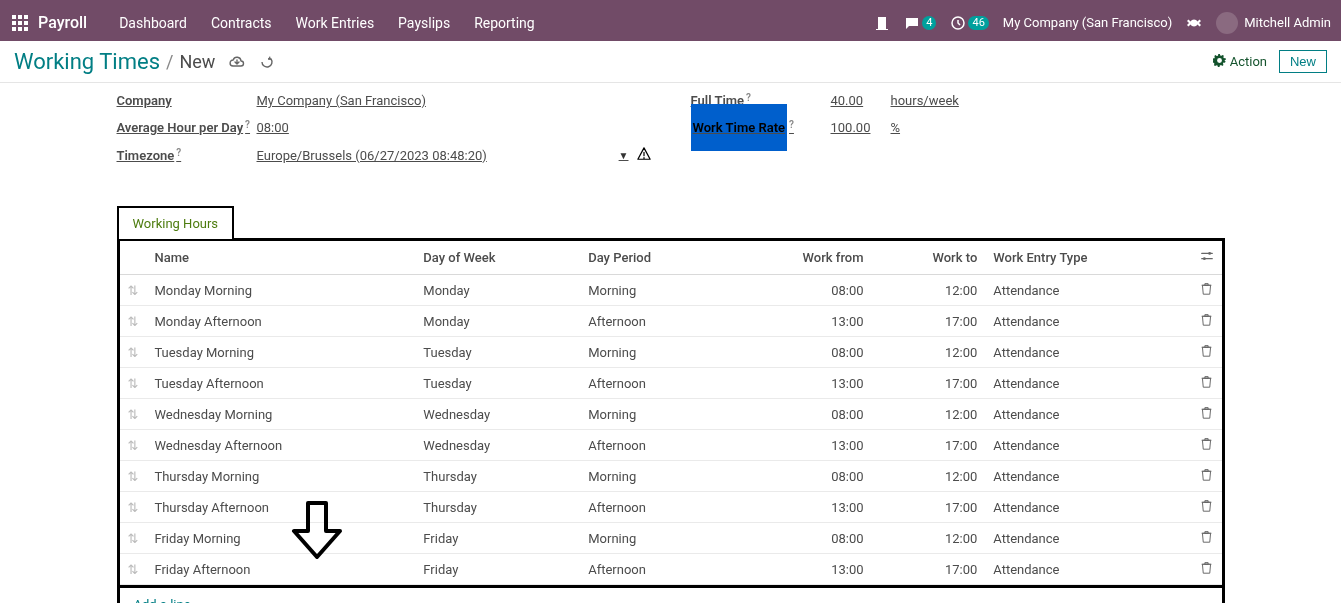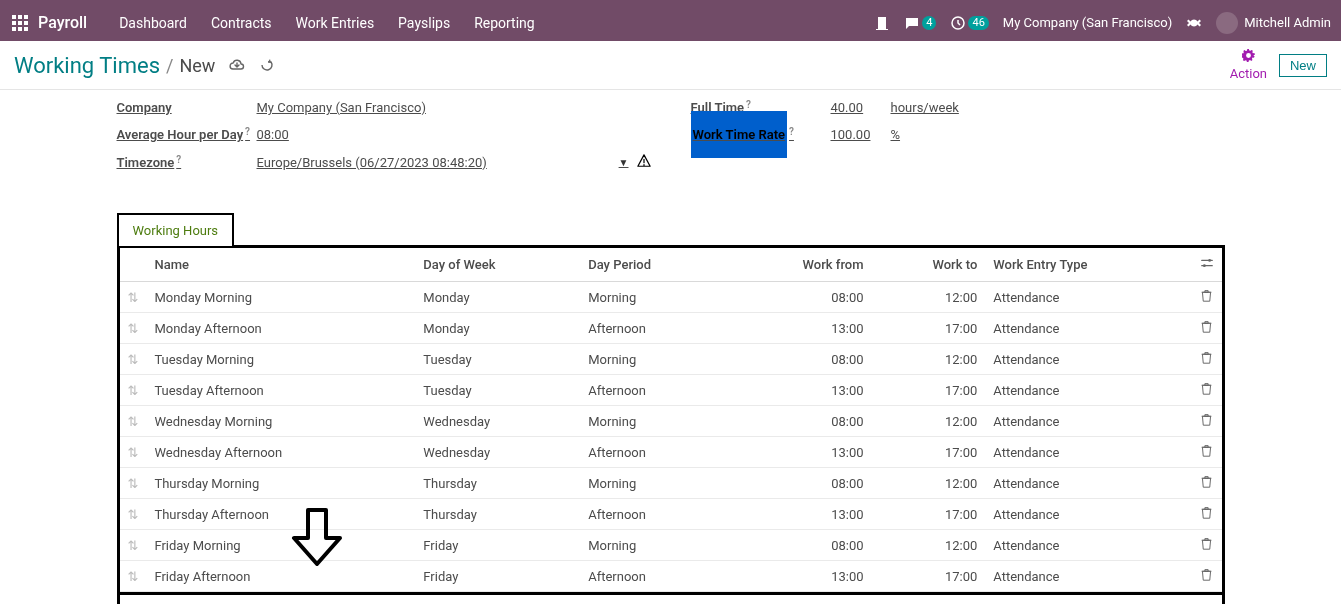--- a/index.html
+++ b/index.html
@@ -52,21 +52,21 @@
       align-items: center;
       padding: 8px 14px;
       border-bottom: 1px solid #e5e5e5;
     }
     .crumb-root { color: #017e84; font-size: 22px; cursor: pointer; }
     .crumb-sep { font-size: 18px; color: #888; margin: 0 6px; }
     .crumb-current { color: #4c4c4c; font-size: 18px; }
     .crumb-icon { margin-left: 14px; color: #666; cursor: pointer; display:inline-flex; }
     .crumb-icon svg { width: 16px; height: 16px; fill: currentColor; }
     .crumb-right { margin-left: auto; display: flex; align-items: center; gap: 12px; }
-    .actionlink { color: #a21caf; cursor: pointer; display: inline-flex; align-items: center; gap: 4px; flex-direction: column; }
+    .actionlink { color: #14532d; cursor: pointer; display: inline-flex; align-items: flex-start; gap: 4px; }
     .actionlink svg { width: 13px; height: 13px; fill: currentColor; }
     .newbtn {
       border: 1px solid #017e84;
       color: #017e84;
       background: #fff;
       padding: 3px 10px;
       cursor: pointer;
       font-size: 13px;
     }
 

